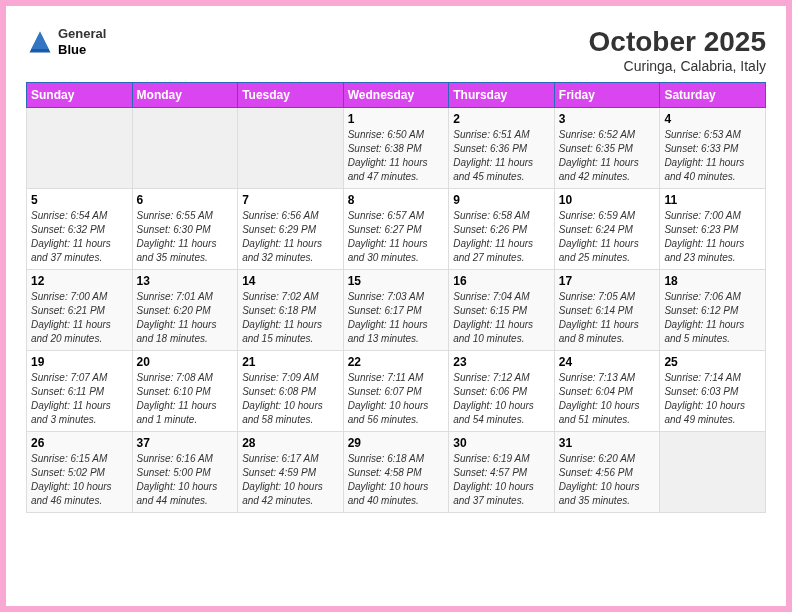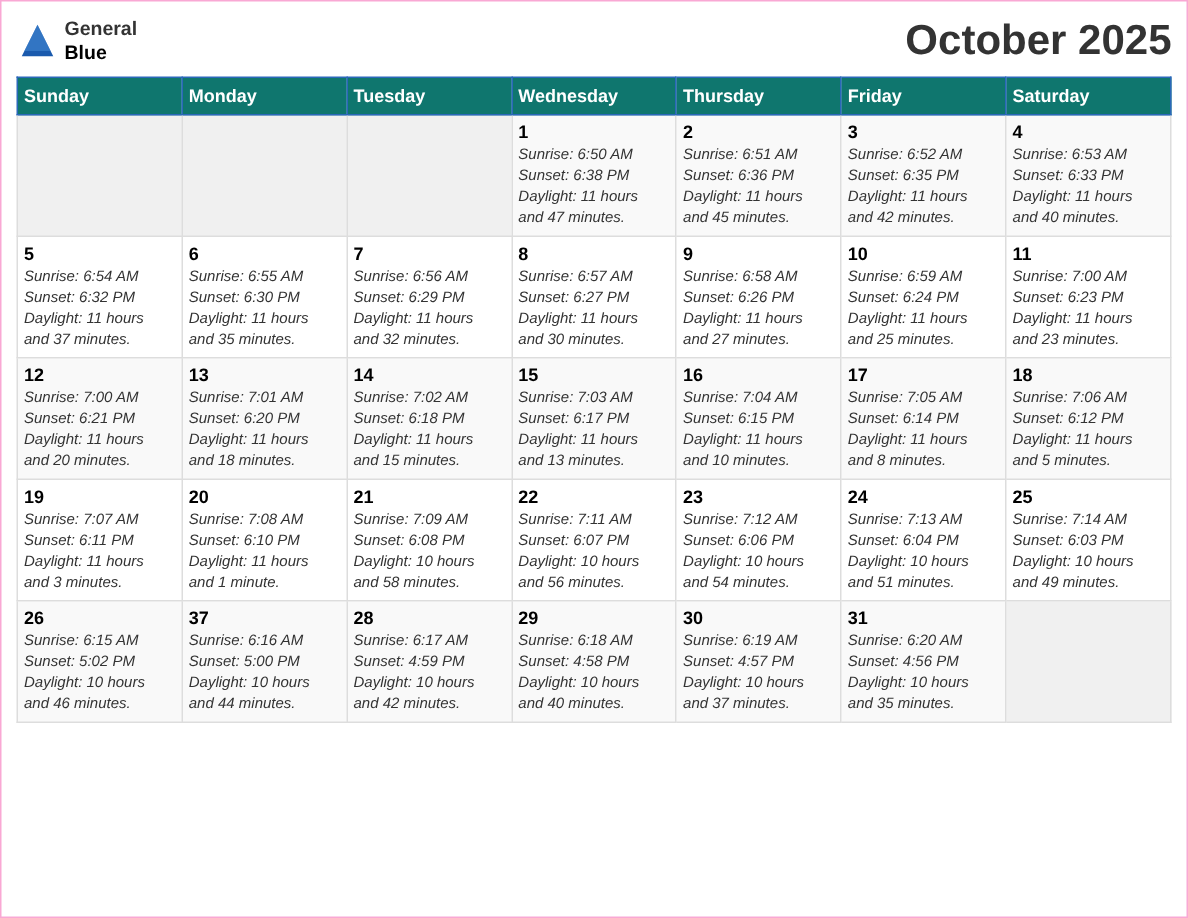--- a/index.html
+++ b/index.html
@@ -7,22 +7,22 @@
       font-family: Arial, sans-serif;
       background: #fff;
       width: 792px;
       min-height: 612px;
       padding: 0;
     }
     .page {
       width: 792px;
       min-height: 612px;
       background: #fff;
-      border: 1px solid #f9a8d4;
-      padding: 10px;
+      border: 6px solid #f9a8d4;
+      padding: 20px;
     }
     .header {
       display: flex;
       align-items: flex-start;
       justify-content: space-between;
       margin-bottom: 8px;
     }
     .logo {
       display: flex;
       align-items: center;
@@ -53,21 +53,21 @@
       font-size: 14px;
       color: #333;
       font-weight: normal;
     }
     .calendar {
       width: 100%;
       border-collapse: collapse;
       font-size: 11px;
     }
     .calendar thead tr th {
-      background: #0f766e;
+      background: #d946ef;
       color: #fff;
       padding: 5px 4px;
       text-align: left;
       font-size: 12px;
       font-weight: bold;
       border: 1px solid #2a68b9;
     }
     .calendar tbody tr td {
       vertical-align: top;
       padding: 4px 4px;
@@ -105,20 +105,21 @@
         <polygon points="16,4 28,28 4,28" fill="#1a5aad"></polygon>
         <polygon points="16,4 26,24 6,24" fill="#4a90d9" opacity="0.5"></polygon>
       </svg>
       <div class="logo-text">
         <span class="general">General</span>
         <span class="blue">Blue</span>
       </div>
     </div>
     <div class="title-block">
       <h1>October 2025</h1>
+      <h2>Curinga, Calabria, Italy</h2>
     </div>
   </div>
 
   <table class="calendar">
     <thead>
       <tr>
       <th>Sunday</th>
           <th>Monday</th>
           <th>Tuesday</th>
           <th>Wednesday</th>

